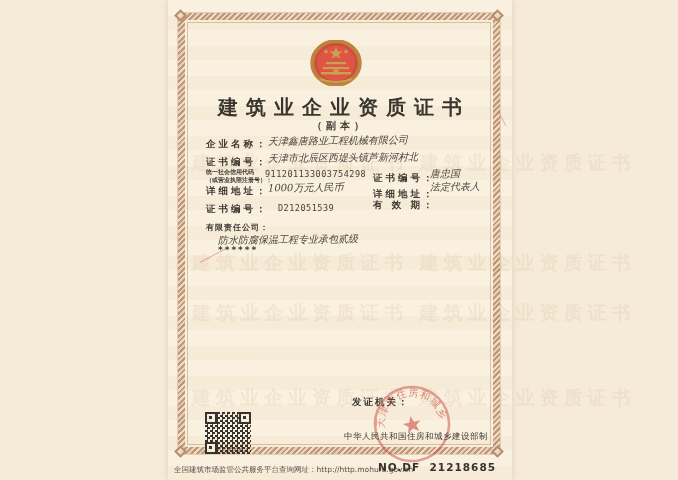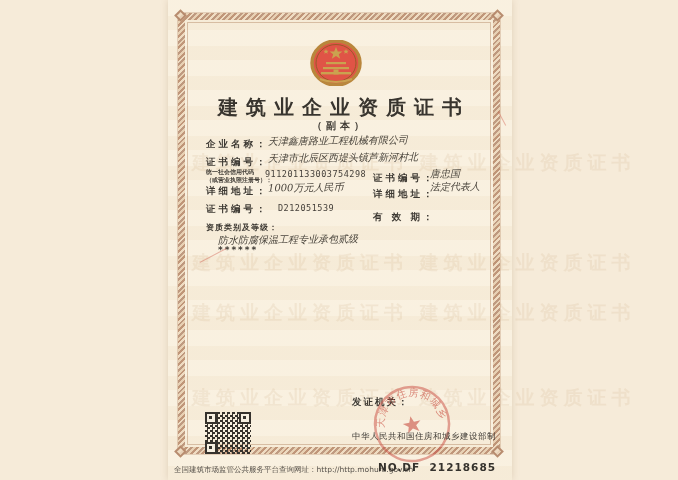--- a/index.html
+++ b/index.html
@@ -41,21 +41,21 @@
   .lbl { position:absolute; font-size:9.5px; font-weight:bold; letter-spacing:3px; color:#3c3832; white-space:nowrap; }
   .lbl-sm { position:absolute; font-size:6px; font-weight:bold; color:#3c3832; line-height:1.3; white-space:nowrap; }
   .val-hand { position:absolute; font-family:"DejaVu Serif", serif; font-style:italic;
               font-size:10px; color:#49443c; white-space:nowrap; transform:rotate(-0.6deg); }
   .val-mono { position:absolute; font-family:"DejaVu Sans Mono", monospace;
               font-size:8.5px; letter-spacing:.5px; color:#45403a; white-space:nowrap; }
   .stars { position:absolute; font-size:9px; font-weight:bold; letter-spacing:2px; color:#3c3832; }
 
   .issuer-lbl { position:absolute; left:184px; top:396px; font-size:9.5px; font-weight:bold; letter-spacing:2px; color:#3c3832;font-family:Liberation Mono, monospace; }
   .issue-date { position:absolute; left:222px; top:411px; font-size:9px; letter-spacing:2px; color:#3e3a34; white-space:pre; z-index:3; }
-  .made-by { position:absolute; left:184px; top:431px; font-size:8.5px; letter-spacing:.5px; color:#3e3a34; z-index:3; }
+  .made-by { position:absolute; left:176px; top:431px; font-size:8.5px; letter-spacing:.5px; color:#3e3a34; z-index:3; }
 
   .seal { position:absolute; left:189px; top:369px; transform:rotate(-12deg); z-index:2; opacity:.85; }
 
   .qr { position:absolute; left:37px; top:412px; width:46px; height:42px;
         background:
           repeating-conic-gradient(#36322c 0% 25%, transparent 0% 50%);
         background-size:5px 5px; }
   .qr .finder { position:absolute; width:12px; height:12px; border:2.5px solid #36322c; background:#f6efe0; }
   .qr .finder::after { content:""; position:absolute; left:2px; top:2px; width:3px; height:3px; background:#36322c; }
   .qr .f-tl{ left:0; top:0; } .qr .f-tr{ right:0; top:0; } .qr .f-bl{ left:0; bottom:0; }
@@ -117,23 +117,23 @@
     <div class="lbl" style="left:205px; top:172px">证书编号：</div>
     <div class="val-hand" style="left:262px; top:167px">唐忠国</div>
 
     <div class="lbl" style="left:38px; top:185px">详细地址：</div>
     <div class="val-hand" style="left:100px; top:181px">1000万元人民币</div>
     <div class="lbl" style="left:205px; top:188px">详细地址：</div>
     <div class="val-hand" style="left:262px; top:180px">法定代表人</div>
 
     <div class="lbl" style="left:38px; top:203px">证书编号：</div>
     <div class="val-mono" style="left:110px; top:203px">D212051539</div>
-    <div class="lbl" style="left:205px; top:211px">有 效 期：</div>
+    <div class="lbl" style="left:205px; top:199px">有 效 期：</div>
 
-    <div class="lbl" style="left:38px; top:222px; font-size:8px; letter-spacing:1px">资质类别及等级：</div>
+    <div class="lbl" style="left:38px; top:222px; font-size:8px; letter-spacing:1px">有限责任公司：</div>
     <div class="val-hand" style="left:50px; top:233px">防水防腐保温工程专业承包贰级</div>
     <div class="stars" style="left:50px; top:245px">******</div>
 
     <div class="issuer-lbl">发证机关：</div>
     <div class="made-by">中华人民共和国住房和城乡建设部制</div>
 
     <svg class="seal" width="110" height="110" viewBox="0 0 110 110">
       <circle cx="55" cy="55" r="37" fill="none" stroke="rgba(201,79,66,.6)" stroke-width="2.5"></circle>
       <defs>
         <path id="sealArc" d="M 55 55 m -28 0 a 28 28 0 1 1 56 0"></path>

